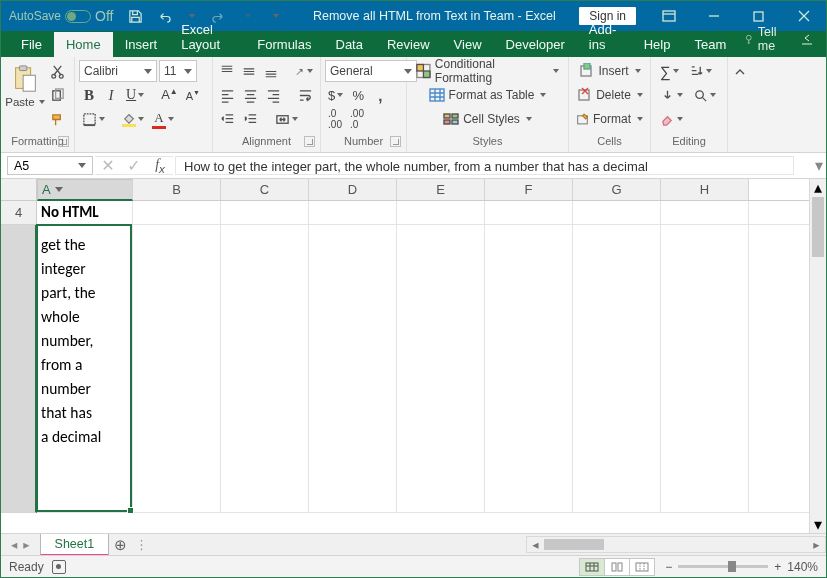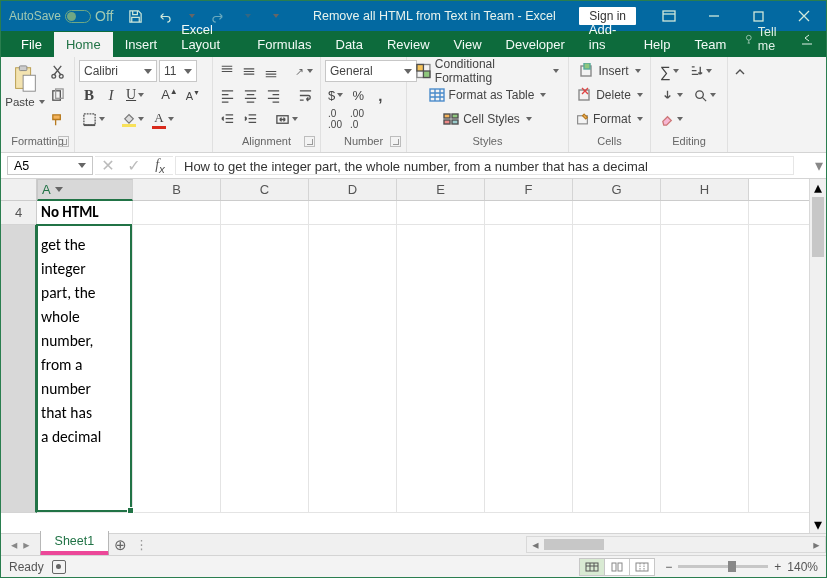--- a/index.html
+++ b/index.html
@@ -84,21 +84,21 @@
 .selbox .handle{position:absolute;right:-4px;bottom:-4px;width:7px;height:7px;background:#217346;border:1px solid #fff;}
 
 .vscroll{position:absolute;top:178px;right:0;bottom:44px;width:17px;background:#f0f0f0;border-left:1px solid #d9d9d9;}
 .vscroll .thumb{position:absolute;left:2px;right:2px;top:18px;height:60px;background:#c7c7c7;}
 .vscroll .arr{position:absolute;left:0;right:0;height:17px;display:flex;align-items:center;justify-content:center;}
 .vscroll .arr.up{top:0;} .vscroll .arr.dn{bottom:0;}
 
 
 .sheetbar{position:absolute;left:0;right:0;bottom:22px;height:22px;background:#f0f0f0;border-top:1px solid #d4d4d4;display:flex;align-items:center;font-size:12.5px;}
 .sheetbar .nav{display:flex;gap:6px;padding:0 10px;color:#888;}
-.sheetbar .stab{padding:3px 14px;background:#fff;border:1px solid #b7b7b7;border-bottom:8px solid #ec4899;border-top:none;color:#217346;}
+.sheetbar .stab{padding:3px 14px;background:#fff;border:1px solid #b7b7b7;border-bottom:2px solid #ec4899;border-top:none;color:#217346;}
 .sheetbar .addsh{width:22px;text-align:center;color:#666;font-size:15px;}
 .sheetbar .hscroll{margin-left:auto;height:17px;width:300px;background:#f0f0f0;display:flex;align-items:center;border:1px solid #d9d9d9;}
 .sheetbar .hscroll .arr{width:17px;text-align:center;color:#777;}
 .sheetbar .hscroll .track{flex:1;height:100%;position:relative;}
 .sheetbar .hscroll .thumb{position:absolute;left:0;top:2px;bottom:2px;width:60px;background:#c7c7c7;}
 .sheetbar .split{width:6px;color:#999;padding:0 8px 0 4px;}
 
 
 .status{position:absolute;left:0;right:0;bottom:0;height:22px;background:#f3f3f3;border-top:1px solid #d4d4d4;display:flex;align-items:center;font-size:12px;color:#555;padding:0 8px;}
 .status .views{margin-left:auto;display:flex;align-items:center;gap:0;}

